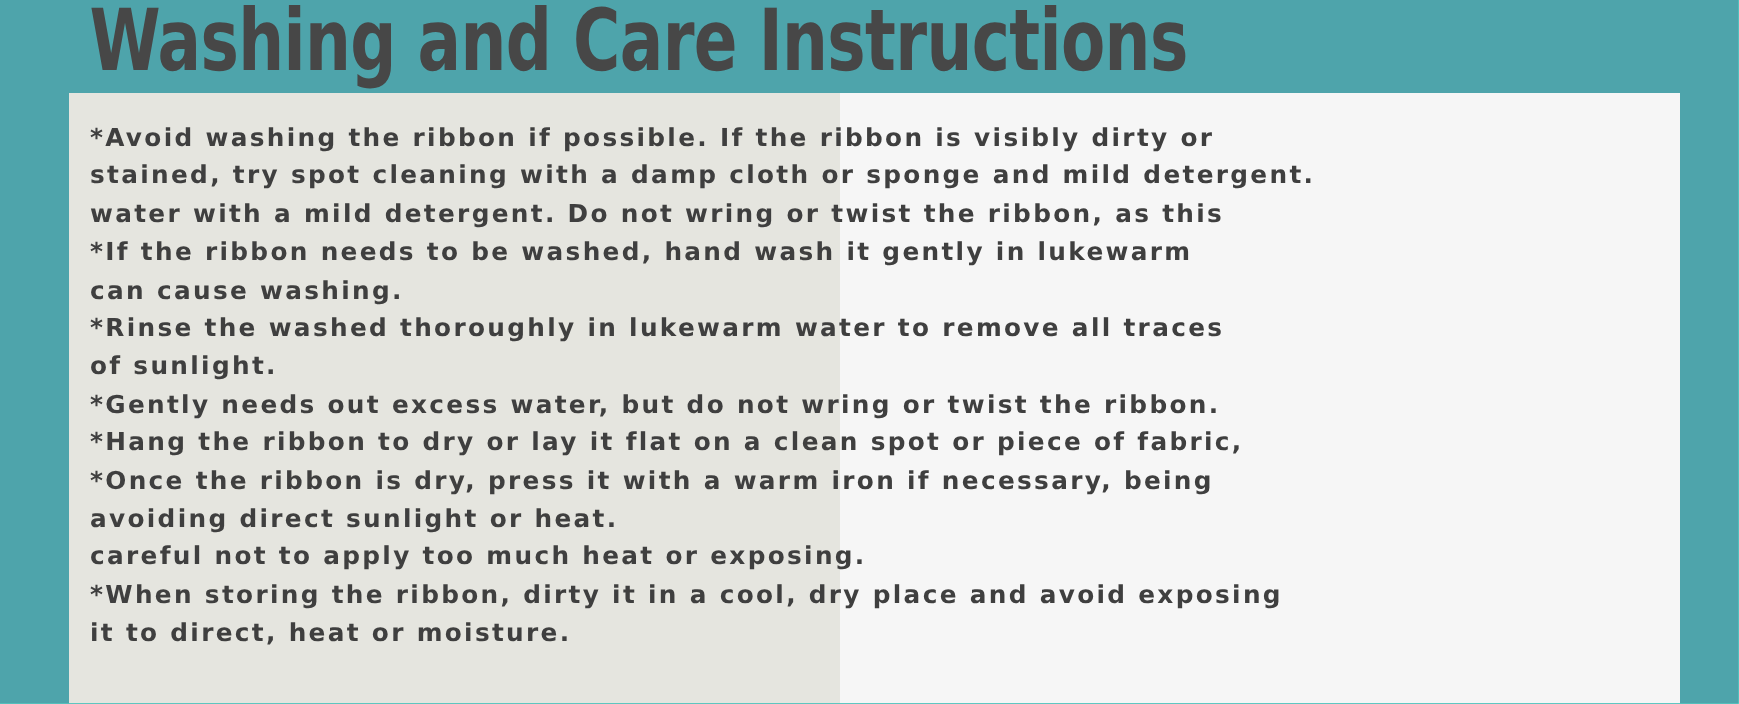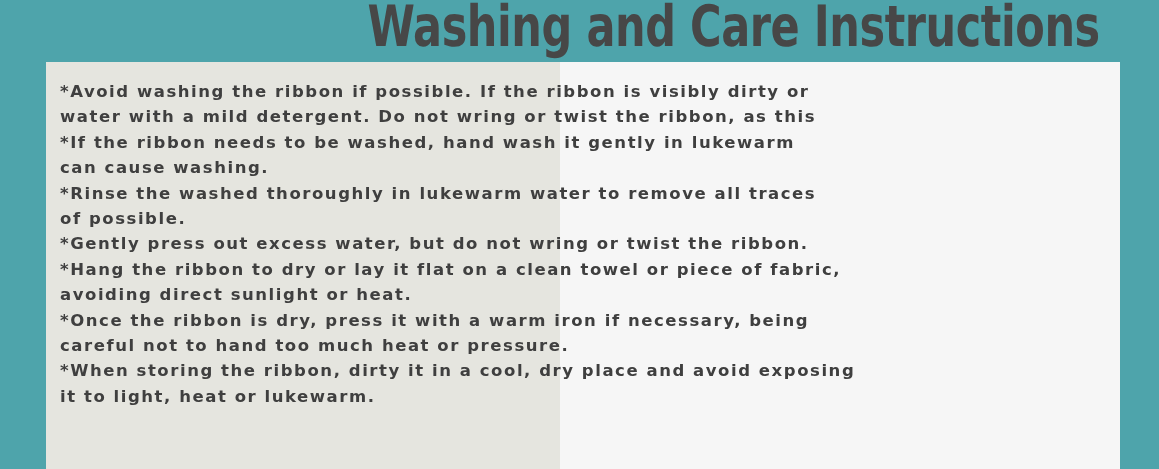--- a/index.html
+++ b/index.html
@@ -25,21 +25,21 @@
 
   
   #title-bar {
     position: absolute;
     left: 0;
     top: 0;
     width: 1159px;
     height: 54px;
     display: flex;
     align-items: center;
-    justify-content: flex-end;
+    justify-content: flex-start;
   }
   #poster-title {
     font-family: "DejaVu Sans", sans-serif;
     font-weight: 700;
     font-size: 50px;
     line-height: 52px;
     color: #474747;
     letter-spacing: -0.5px;
     white-space: nowrap;
     transform: scaleX(0.86) scaleY(1.14);
@@ -105,28 +105,29 @@
   <div id="title-bar">
     <h1 id="poster-title">Washing and Care Instructions</h1>
   </div>
 
   <div id="content-card">
     <div id="panel-left"></div>
     <div id="panel-right"></div>
 
     <div id="instructions">
       <p class="instruction-line">*Avoid washing the ribbon if possible. If the ribbon is visibly dirty or</p>
+      <p class="instruction-line">stained, try spot cleaning with a damp cloth or sponge and mild detergent.</p>
       <p class="instruction-line">water with a mild detergent. Do not wring or twist the ribbon, as this</p>
       <p class="instruction-line">*If the ribbon needs to be washed, hand wash it gently in lukewarm</p>
       <p class="instruction-line">can cause washing.</p>
       <p class="instruction-line">*Rinse the washed thoroughly in lukewarm water to remove all traces</p>
-      <p class="instruction-line">of possible.</p>
-      <p class="instruction-line">*Gently press out excess water, but do not wring or twist the ribbon.</p>
-      <p class="instruction-line">*Hang the ribbon to dry or lay it flat  on a clean towel or piece of fabric,</p>
+      <p class="instruction-line">of sunlight.</p>
+      <p class="instruction-line">*Gently needs out excess water, but do not wring or twist the ribbon.</p>
+      <p class="instruction-line">*Hang the ribbon to dry or lay it flat  on a clean spot or piece of fabric,</p>
+      <p class="instruction-line">*Once the ribbon is dry, press it with a warm iron if necessary, being</p>
       <p class="instruction-line">avoiding direct sunlight or heat.</p>
-      <p class="instruction-line">*Once the ribbon is dry, press it with a warm iron if necessary, being</p>
-      <p class="instruction-line">careful not to hand too much heat or pressure.</p>
+      <p class="instruction-line">careful not to apply too much heat or exposing.</p>
       <p class="instruction-line">*When storing the ribbon, dirty it in a cool, dry place and avoid exposing</p>
-      <p class="instruction-line">it to light, heat or lukewarm.</p>
+      <p class="instruction-line">it to direct, heat or moisture.</p>
     </div>
   </div>
 
 </div>
 
 </body></html>

